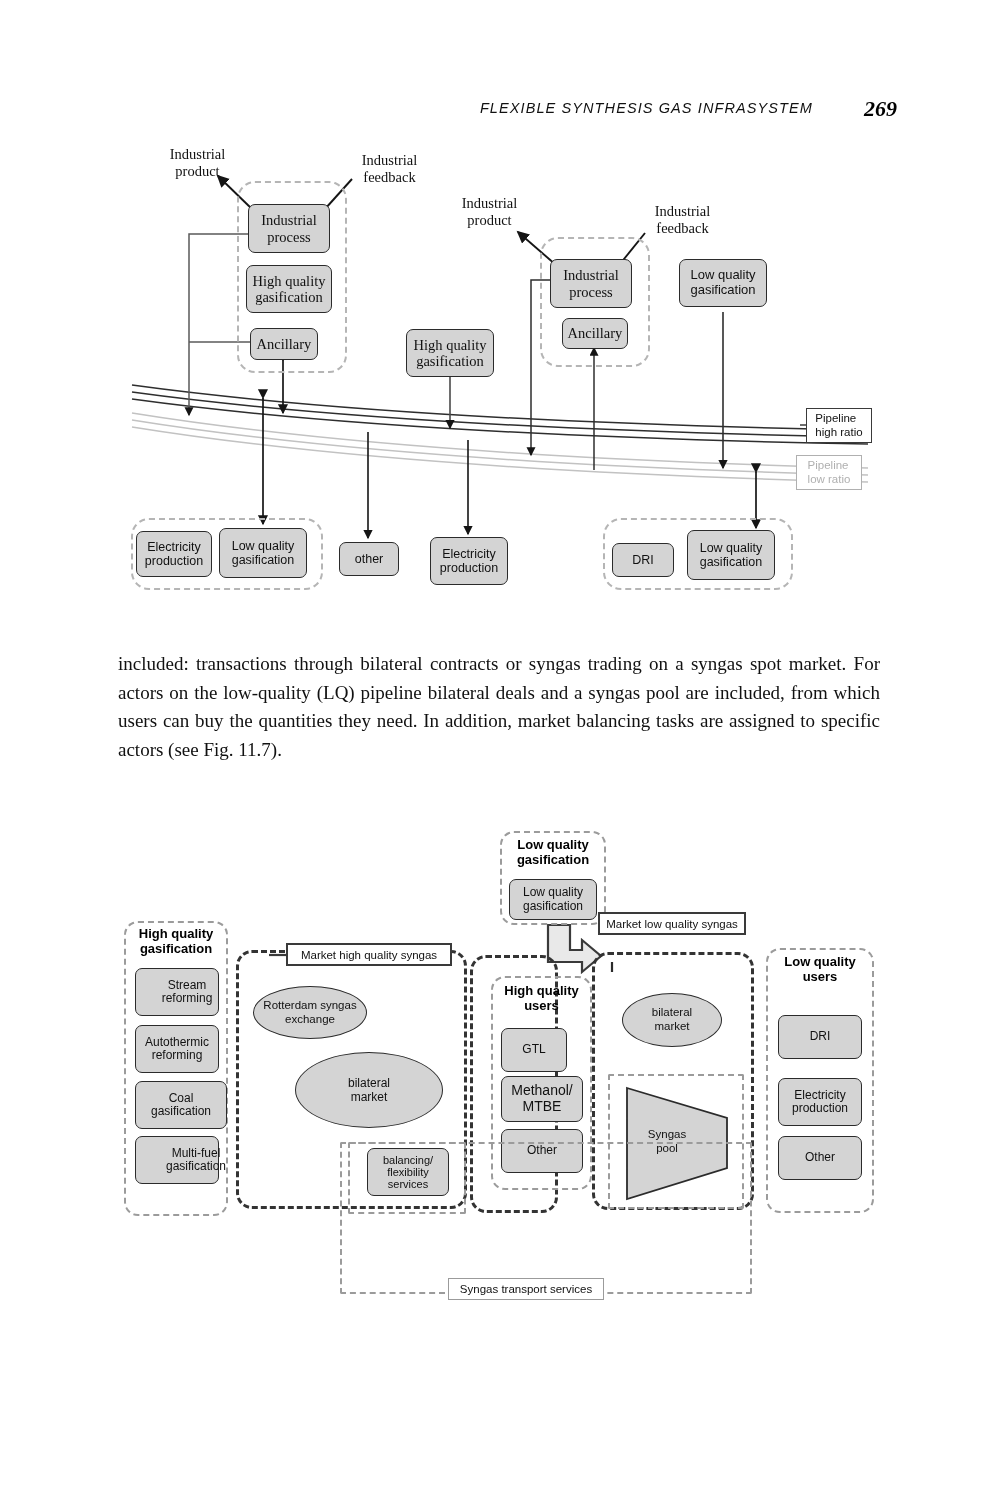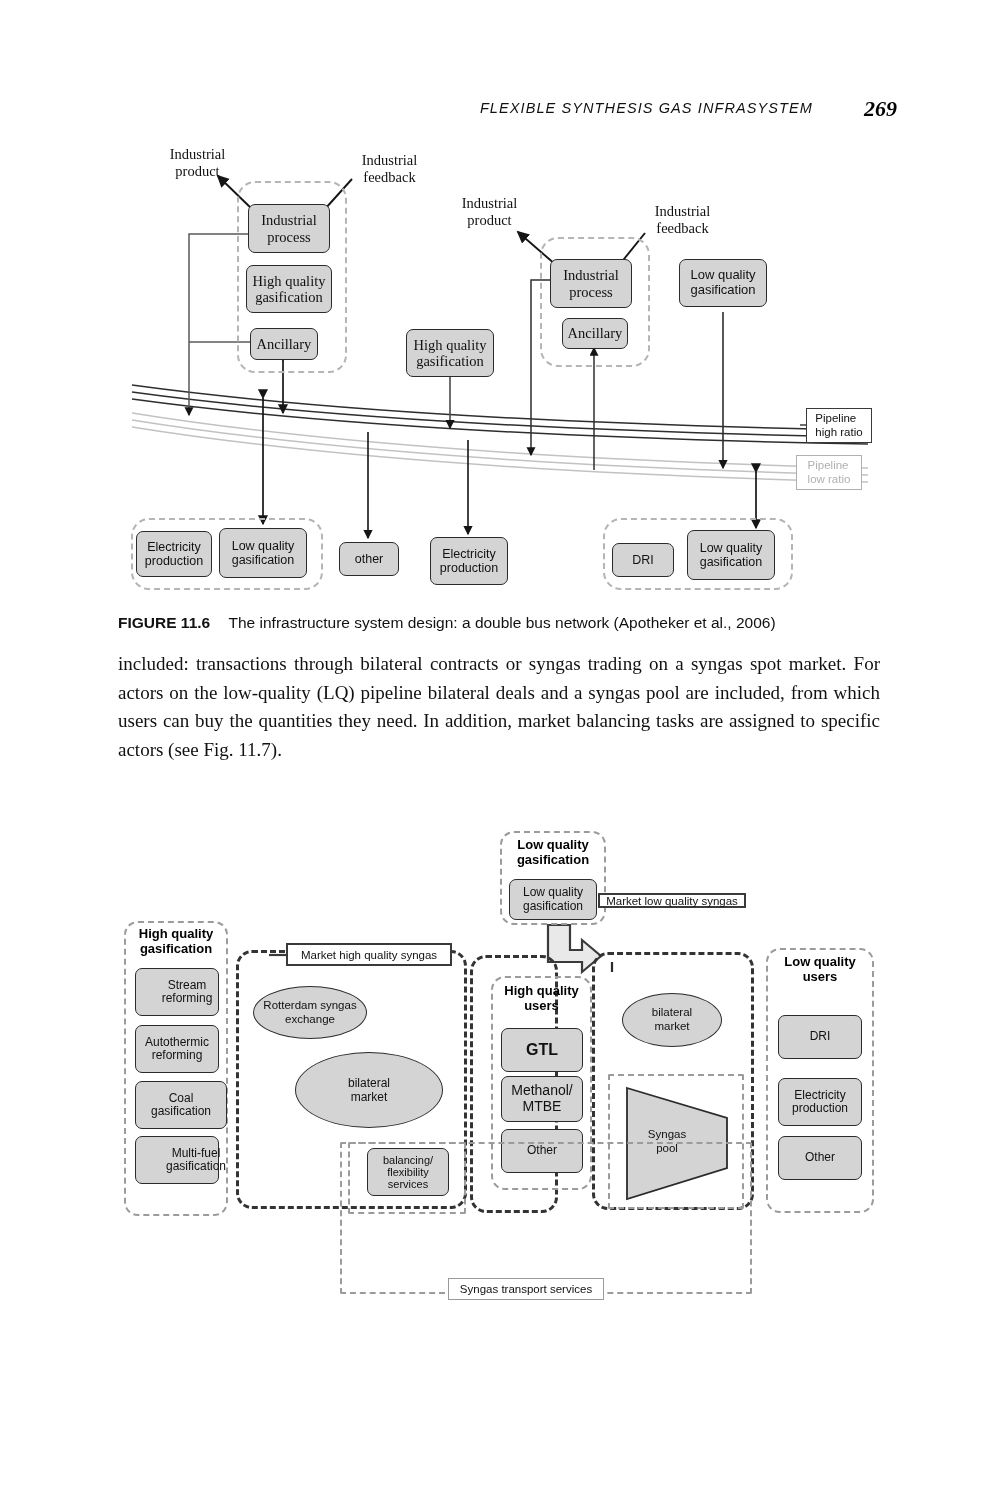--- a/index.html
+++ b/index.html
@@ -167,24 +167,20 @@
     <div class="box boxS" style="left:612px;top:543px;width:62px;height:34px;">DRI</div>
     <div class="box boxS" style="left:687px;top:530px;width:88px;height:50px;white-space:pre-line;">Low quality
 gasification</div>
 
     <div class="tag" style="left:806px;top:408px;width:66px;height:35px;white-space:pre-line;line-height:1.2;">Pipeline
 high ratio</div>
     <div class="tag tagGrey" style="left:796px;top:455px;width:66px;height:35px;white-space:pre-line;line-height:1.2;">Pipeline
 low ratio</div>
   </div>
 
-  <div class="cap" style="left:118px;top:612px;width:762px;">
-    <b>FIGURE 11.6</b>
-    <span style="display:inline-block;width:14px;"></span><span>The infrastructure system design: a double bus network (Apotheker et al., 2006)</span>
-  </div>
 
   <div class="body" style="left:118px;top:650px;width:762px;">included: transactions through bilateral contracts or syngas trading on a syngas spot market. For actors on the low-quality (LQ) pipeline bilateral deals and a syngas pool are included, from which users can buy the quantities they need. In addition, market balancing tasks are assigned to specific actors (see Fig. 11.7).</div>
 
   <div>
 
     <svg class="ov" width="993" height="1500">
 
       <g fill="#e9e9e9" stroke="#3a3a3a" stroke-width="2.2" stroke-linejoin="miter">
         <path d="M548,925 L570,925 L570,950 L582,950 L582,940 L601,956
                  L582,972 L582,962 L548,962 Z"></path>
@@ -222,27 +218,27 @@
 
     <div class="dashgrey" style="left:348px;top:1142px;width:118px;height:72px;border-radius:2px;"></div>
     <div class="box boxS" style="left:367px;top:1148px;width:82px;height:48px;white-space:pre-line;font-size:11px;">balancing/
 flexibility
 services</div>
 
     <div class="dashdark" style="left:470px;top:955px;width:88px;height:258px;"></div>
     <div class="dashgrey" style="left:491px;top:976px;width:101px;height:214px;"></div>
     <div class="grouplbl" style="left:491px;top:984px;width:101px;white-space:pre-line;">High quality
 users</div>
-    <div class="box boxS" style="left:501px;top:1028px;width:82px;height:44px;white-space:pre-line;font-size:16px;font-weight:bold;">GTL</div>
+    <div class="box boxS" style="left:501px;top:1028px;width:66px;height:44px;white-space:pre-line;font-size:12px;">GTL</div>
     <div class="box boxS" style="left:501px;top:1076px;width:82px;height:46px;white-space:pre-line;font-size:14px;">Methanol/
 MTBE</div>
     <div class="box boxS" style="left:501px;top:1129px;width:82px;height:44px;white-space:pre-line;font-size:12px;">Other</div>
 
     <div class="dashdark" style="left:592px;top:952px;width:162px;height:258px;"></div>
-    <div class="tag" style="left:598px;top:893px;width:148px;height:15px;border-width:2px;">Market low quality syngas</div>
+    <div class="tag" style="left:598px;top:912px;width:148px;height:23px;border-width:2px;">Market low quality syngas</div>
     <div class="ell" style="left:622px;top:993px;width:100px;height:54px;white-space:pre-line;">bilateral
 market</div>
 
     <div class="dashgrey" style="left:608px;top:1074px;width:136px;height:135px;border-radius:2px;"></div>
     <svg class="ov" width="993" height="1500">
       <path d="M627,1088 L727,1118 L727,1168 L627,1199 Z" fill="#d4d4d4" stroke="#2b2b2b" stroke-width="1.8"></path>
     </svg>
     <div style="position:absolute;left:632px;top:1128px;width:70px;text-align:center;
                 font-family:'Liberation Sans',sans-serif;font-size:11.5px;
                 line-height:1.2;white-space:pre-line;color:#111;">Syngas

